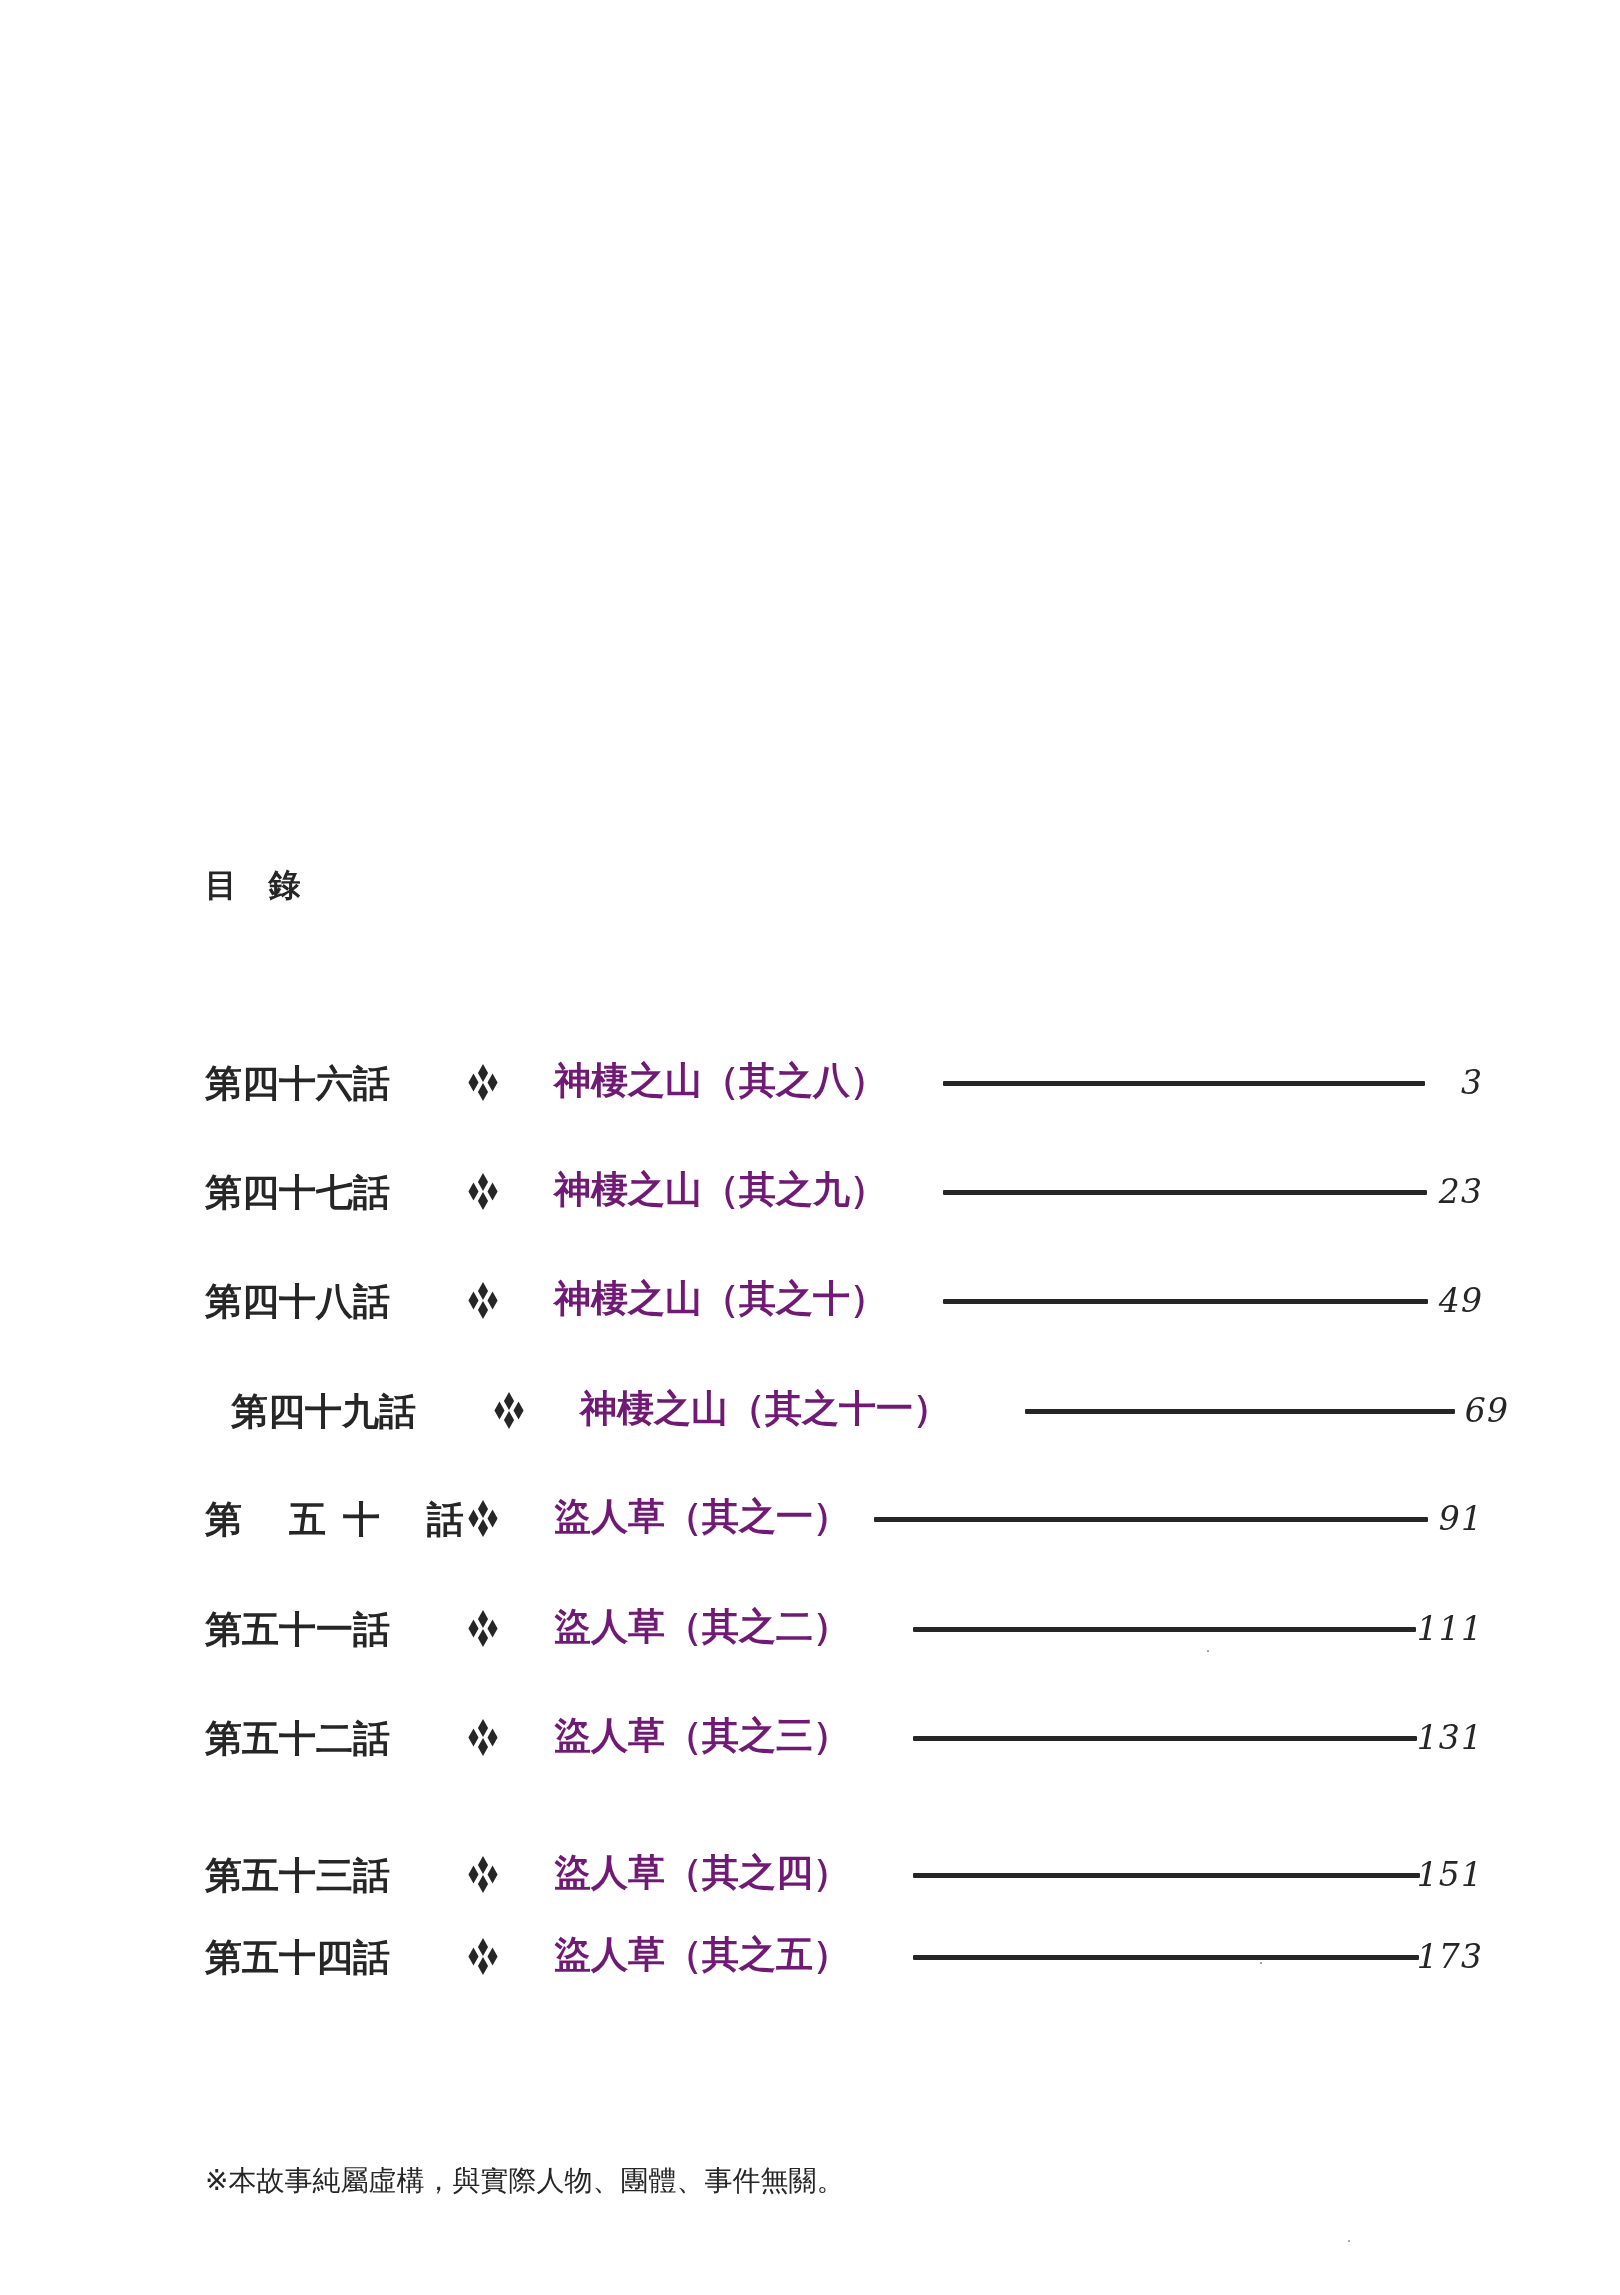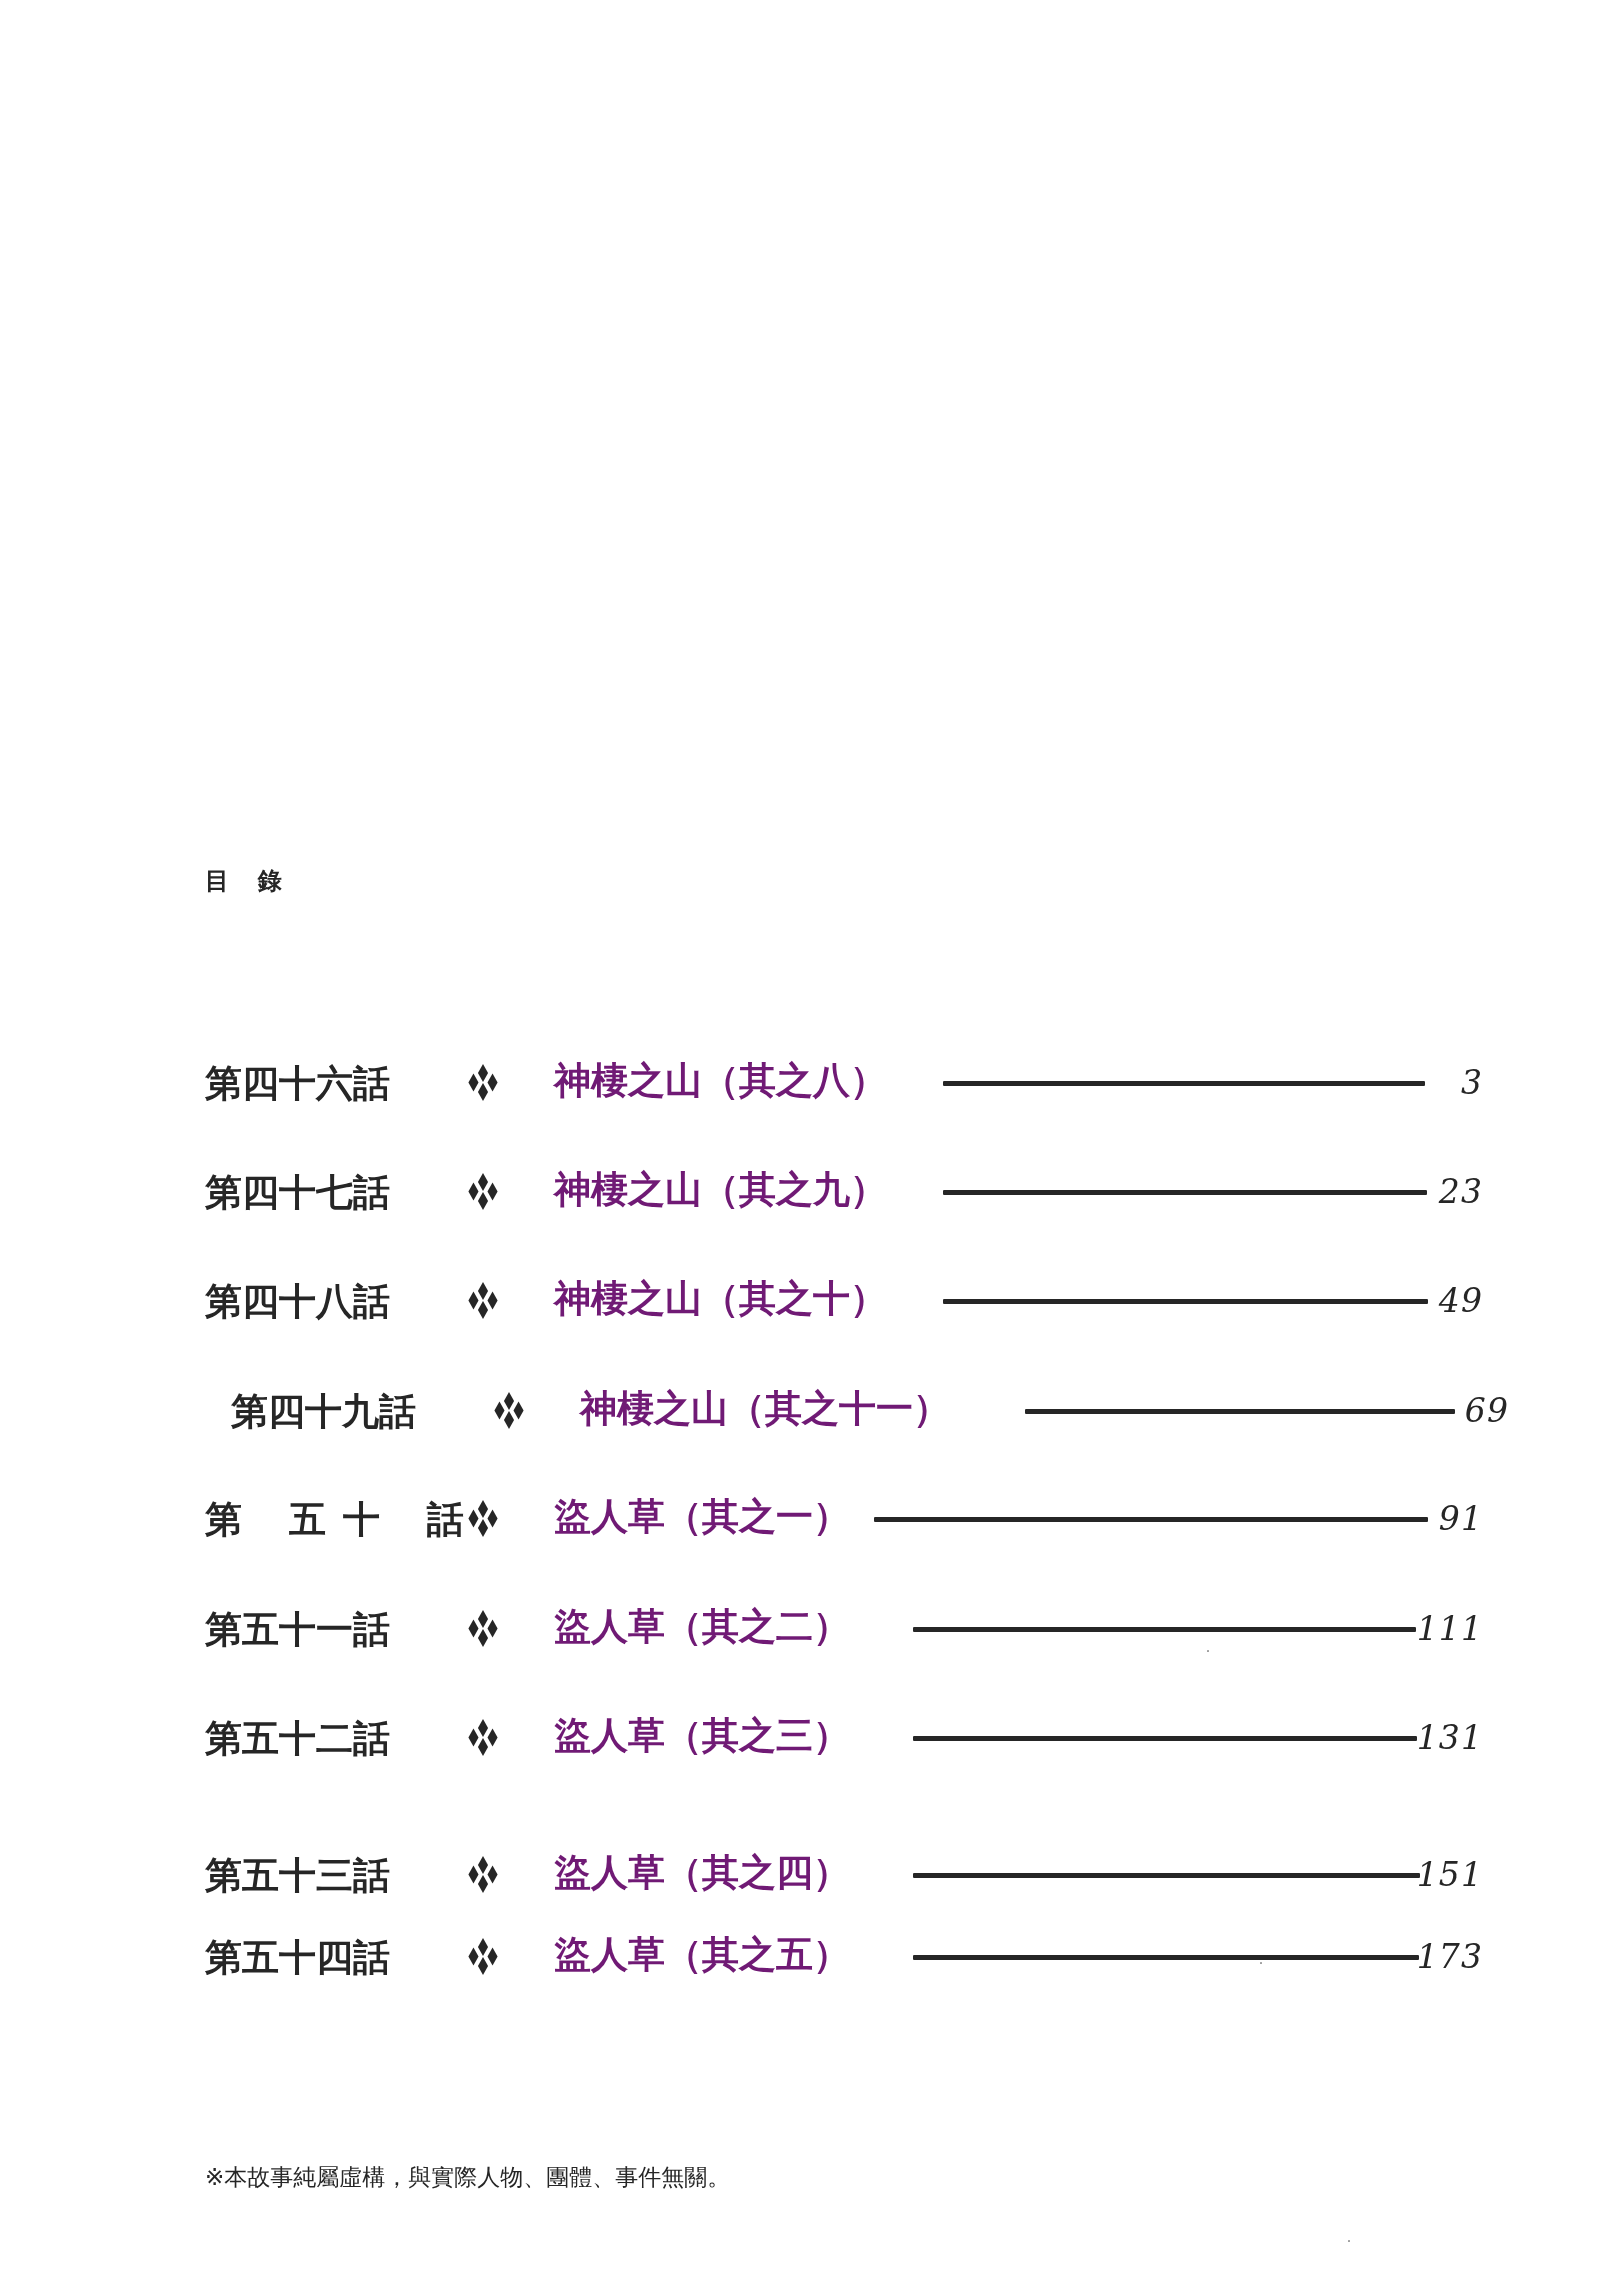--- a/index.html
+++ b/index.html
@@ -21,21 +21,21 @@
       width: 1621px;
       height: 2295px;
       background: #ffffff;
     }
     .toc-heading {
       position: absolute;
       left: 205px;
       top: 869px;
       font-family: "DejaVu Sans", "Liberation Sans", sans-serif;
       font-weight: bold;
-      font-size: 24px;
+      font-size: 32px;
       letter-spacing: 10.2px;
       line-height: 1;
       color: #262626;
     }
     .toc-row {
       position: absolute;
       left: 0;
       width: 1611px;
       height: 62px;
     }
@@ -92,21 +92,21 @@
       font-size: 33px;
       color: #262626;
       text-align: right;
       letter-spacing: 1.1px;
     }
     .footnote {
       position: absolute;
       left: 205px;
       top: 2164px;
       font-family: "DejaVu Sans", "Liberation Sans", sans-serif;
-      font-size: 23px;
+      font-size: 28px;
       line-height: 1.2;
       color: #262626;
       white-space: nowrap;
     }
     .speck {
       position: absolute;
       width: 1.7px;
       height: 1.7px;
       border-radius: 50%;
       background: #999;

